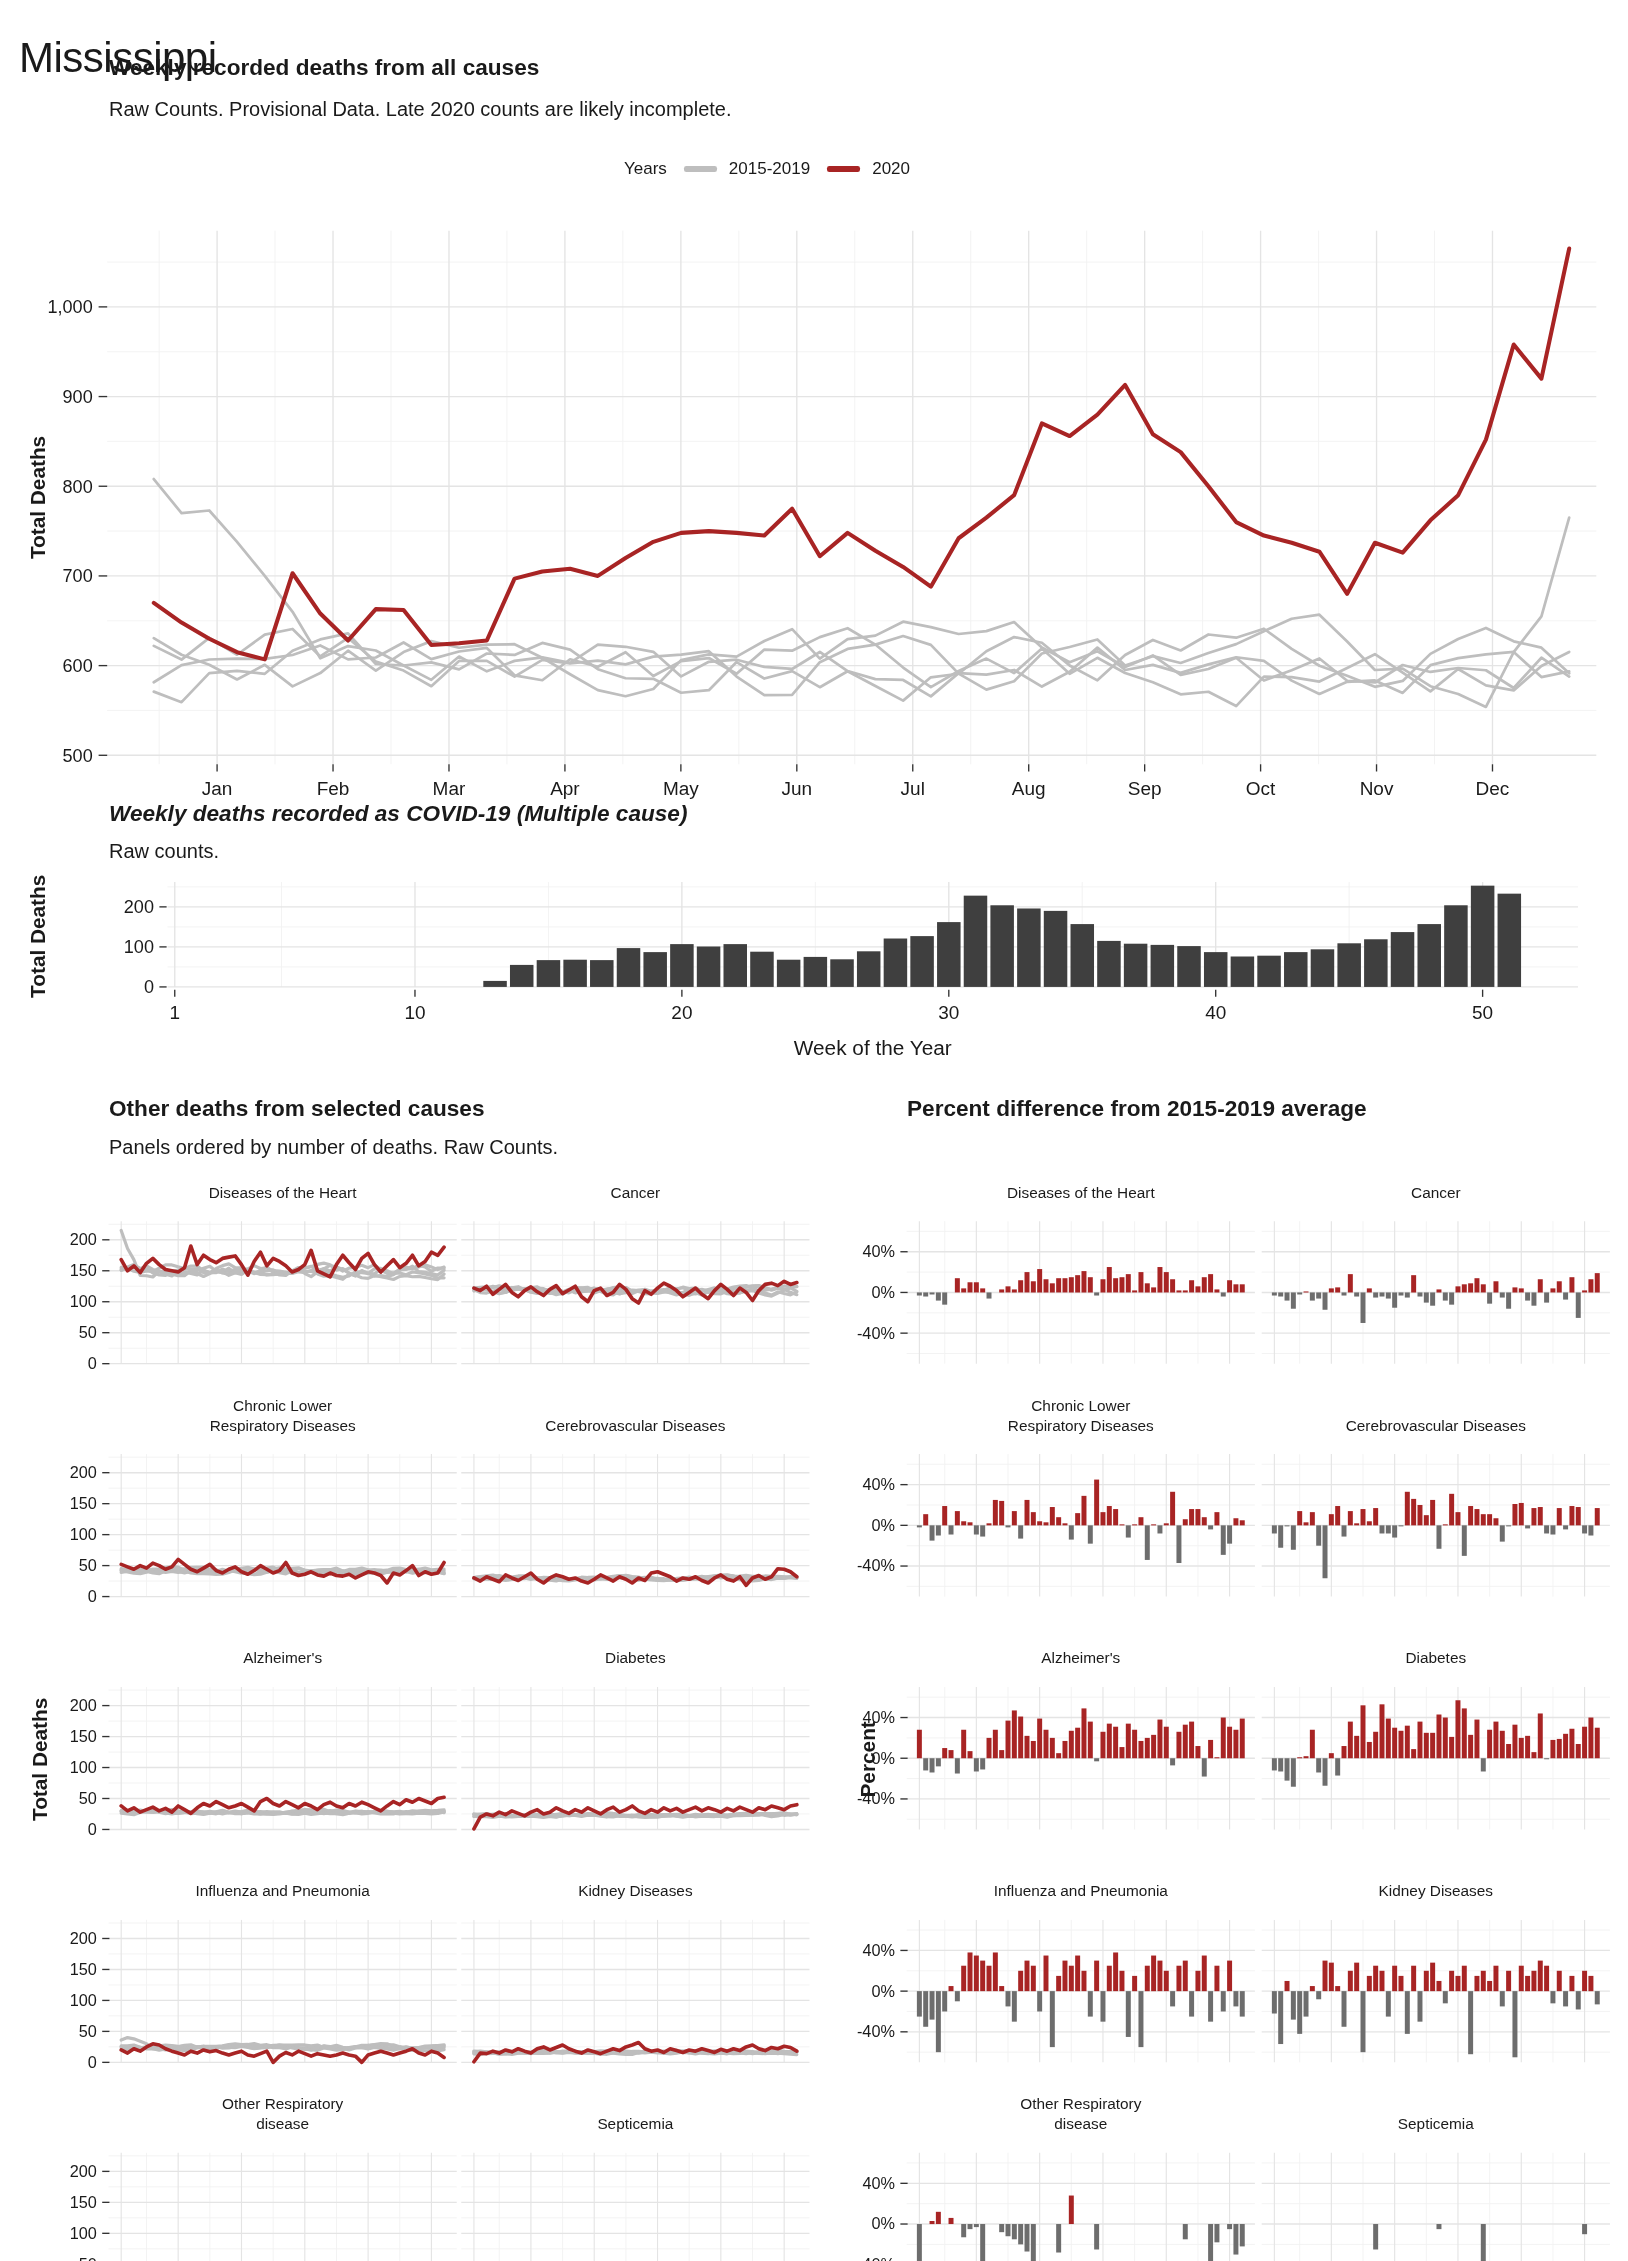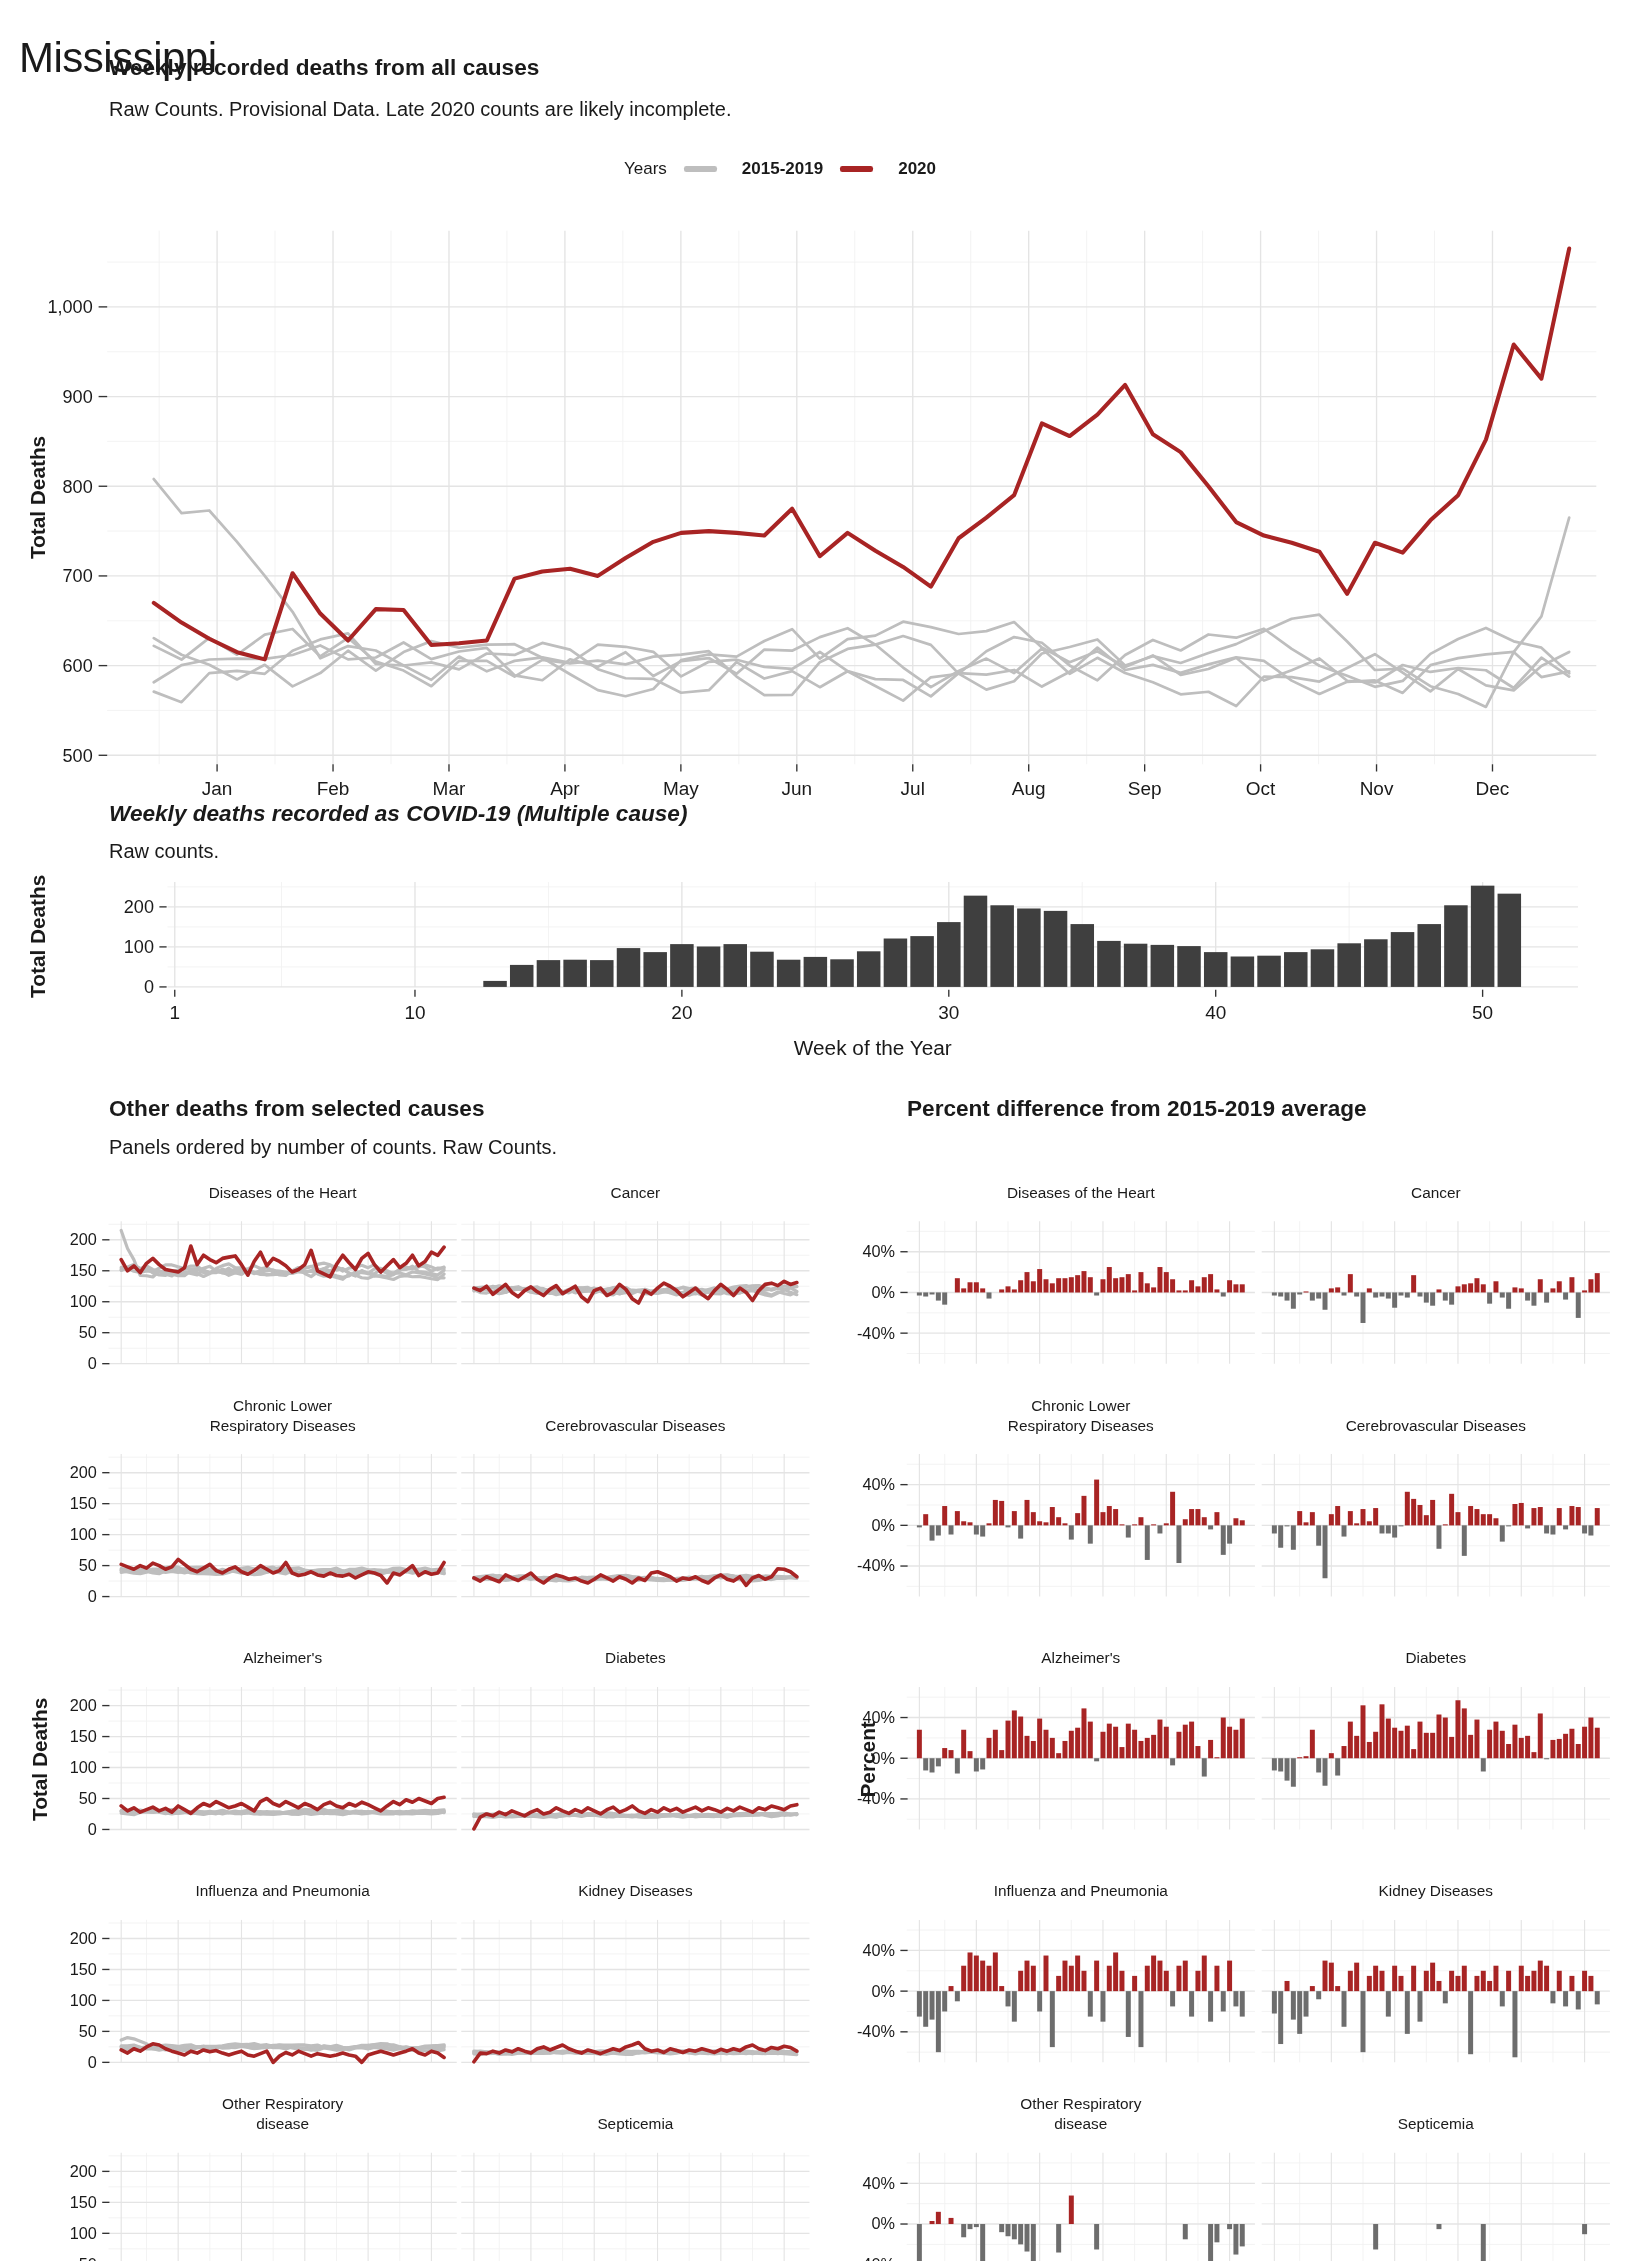--- a/index.html
+++ b/index.html
@@ -4,21 +4,21 @@
 <style>
   html,body{margin:0;padding:0;background:#ffffff;}
   body{width:1628px;height:2442px;position:relative;overflow:hidden;
        font-family:"Liberation Sans","DejaVu Sans",sans-serif;color:#1a1a1a;}
   .abs{position:absolute;}
   .page-title{left:19px;top:6.3px;font-size:42px;font-weight:400;letter-spacing:-0.5px;}
   .sec-title{font-size:22.6px;font-weight:700;}
   .sec-sub{font-size:20px;font-weight:400;}
   .legend{left:624px;top:159px;width:497px;display:flex;align-items:flex-end;gap:17px;font-size:17px;}
   .legend .sw{width:33px;height:5.9px;border-radius:2.3px;display:inline-block;}
-  .legend .item{display:flex;align-items:center;gap:25px;font-weight:bold;}
+  .legend .item{display:flex;align-items:center;gap:12px;}
   svg{position:absolute;left:0;}
   text{font-family:"Liberation Sans","DejaVu Sans",sans-serif;}
 </style>
 </head>
 <body>
 
 <h1 class="abs page-title">Mississippi</h1>
 
 <div class="abs sec-title" style="left:109px;top:55px;">Weekly recorded deaths from all causes</div>
 <div class="abs sec-sub" style="left:109px;top:98px;text-align:right;">Raw Counts. Provisional Data. Late 2020 counts are likely incomplete.</div>
@@ -193,21 +193,21 @@
     <text x="2098.16" y="324" text-anchor="middle" font-size="42" font-weight="400" fill="#1a1a1a">30</text>
     <line x1="2688.56" y1="258" x2="2688.56" y2="274" stroke="#333" stroke-width="3"></line>
     <text x="2688.56" y="324" text-anchor="middle" font-size="42" font-weight="400" fill="#1a1a1a">40</text>
     <line x1="3278.96" y1="258" x2="3278.96" y2="274" stroke="#333" stroke-width="3"></line>
     <text x="3278.96" y="324" text-anchor="middle" font-size="42" font-weight="400" fill="#1a1a1a">50</text>
     <text x="1930" y="402" text-anchor="middle" font-size="46" font-weight="400" fill="#1a1a1a">Week of the Year</text>
     <text x="100" y="140" text-anchor="middle" font-size="46" font-weight="600" fill="#1a1a1a" transform="rotate(-90 100 140)">Total Deaths</text>
   </svg>
 
 <div class="abs sec-title" style="left:109px;top:1096px;">Other deaths from selected causes</div>
-<div class="abs sec-sub" style="left:109px;top:1136px;">Panels ordered by number of counts. Raw Counts.</div>
+<div class="abs sec-sub" style="left:109px;top:1136px;">Panels ordered by number of deaths. Raw Counts.</div>
 <div class="abs sec-title" style="left:907px;top:1096px;">Percent difference from 2015-2019 average</div>
 
 <svg id="svg-panels" style="top:1176px;" width="1628" height="1221" viewBox="0 0 3600 2700">
     <line x1="240" y1="380.7608695652174" x2="1010" y2="380.7608695652174" stroke="#f2f2f2" stroke-width="2"></line>
     <line x1="240" y1="312.2826086956522" x2="1010" y2="312.2826086956522" stroke="#f2f2f2" stroke-width="2"></line>
     <line x1="240" y1="243.80434782608694" x2="1010" y2="243.80434782608694" stroke="#f2f2f2" stroke-width="2"></line>
     <line x1="240" y1="175.32608695652175" x2="1010" y2="175.32608695652175" stroke="#f2f2f2" stroke-width="2"></line>
     <line x1="240" y1="106.84782608695652" x2="1010" y2="106.84782608695652" stroke="#f2f2f2" stroke-width="2"></line>
     <line x1="324" y1="100" x2="324" y2="415" stroke="#f2f2f2" stroke-width="2"></line>
     <line x1="464" y1="100" x2="464" y2="415" stroke="#f2f2f2" stroke-width="2"></line>

